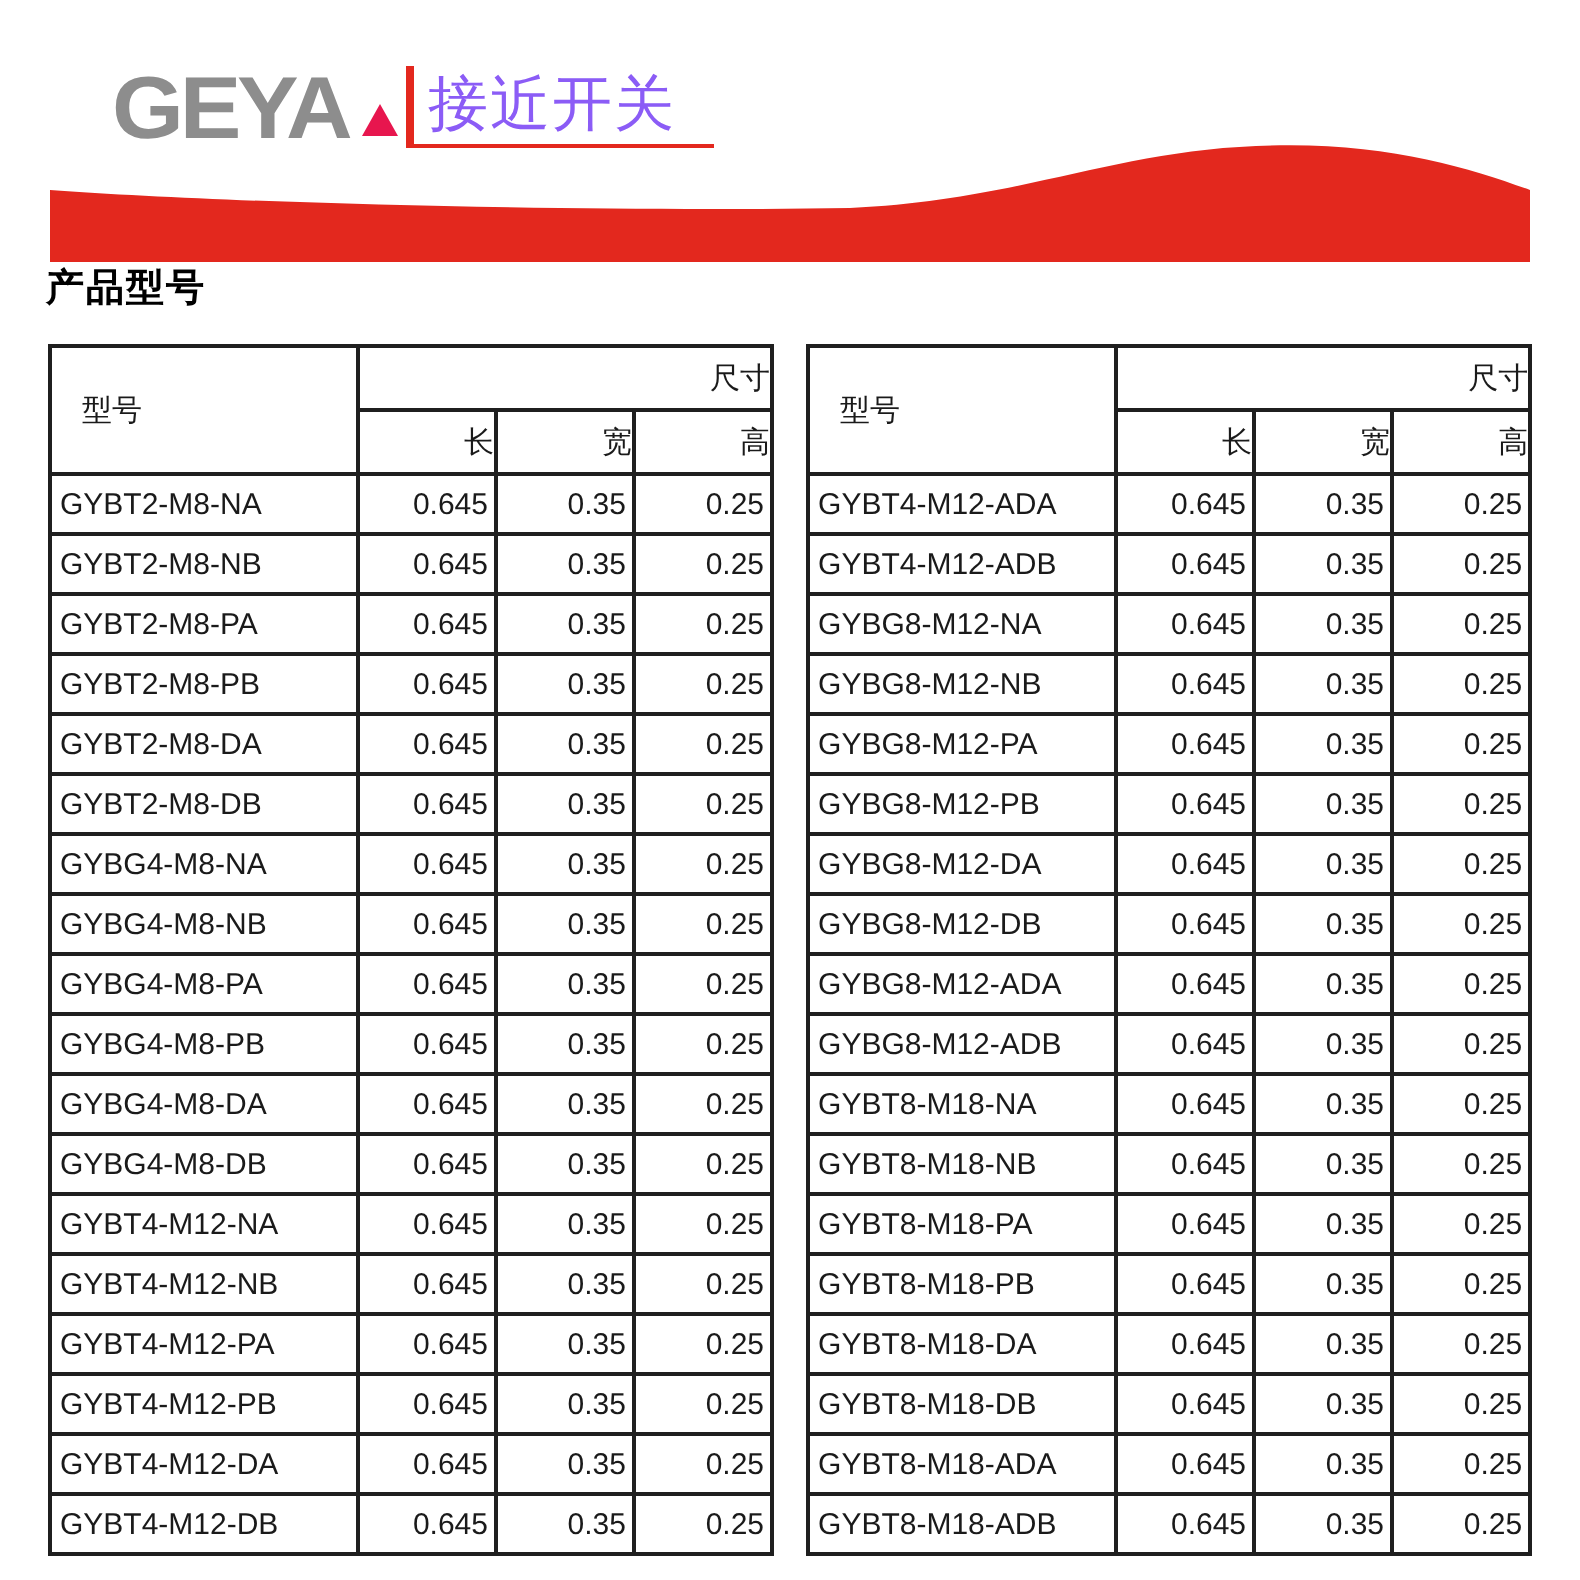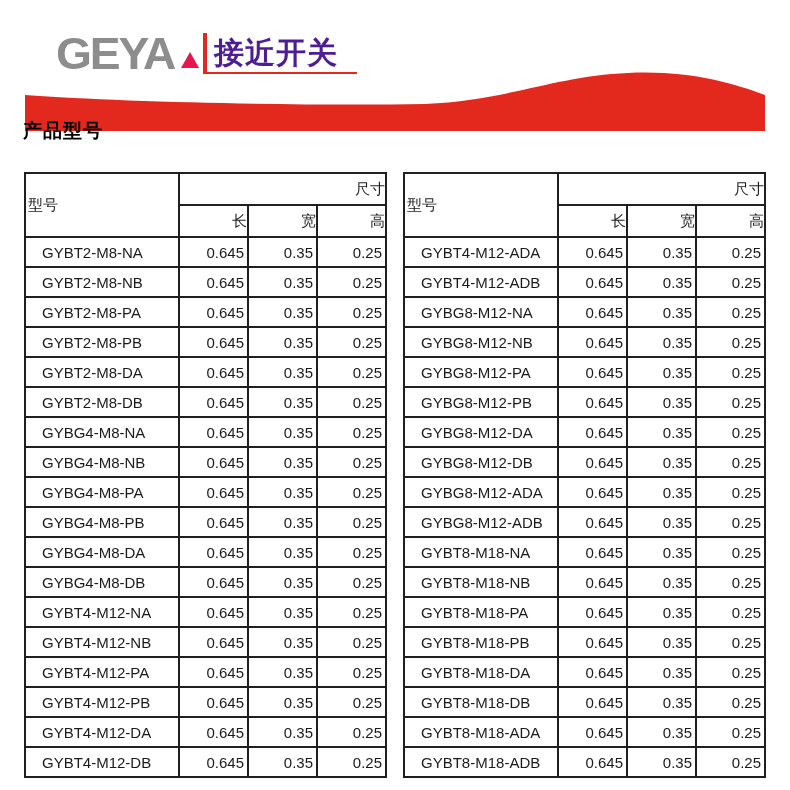--- a/index.html
+++ b/index.html
@@ -5,43 +5,43 @@
   html,body{margin:0;padding:0;}
   body{
     width:790px;height:790px;background:#ffffff;overflow:hidden;position:relative;
     font-family:"Liberation Sans","DejaVu Sans",sans-serif;color:#1a1a1a;
   }
   .logo{position:absolute;left:56px;top:28px;width:150px;height:48px;}
   .title-block{
     position:absolute;left:203px;top:33px;width:154px;height:41px;
     border-left:4px solid #e3281e;border-bottom:2px solid #e3281e;
     padding-left:7px;box-sizing:border-box;
-    font-size:30px;line-height:40px;color:#4c1d95;font-weight:700;
+    font-size:30px;line-height:40px;color:#8b5cf6;font-weight:400;
     letter-spacing:1px;white-space:nowrap;
   }
   .wave{position:absolute;left:0;top:0;width:790px;height:135px;}
   .section-title{
-    position:absolute;left:23px;top:118px;
+    position:absolute;left:23px;top:131px;
     font-size:19px;font-weight:bold;color:#000000;letter-spacing:1px;
   }
   .tables{
     position:absolute;left:24px;top:172px;width:742px;
     display:flex;gap:16px;align-items:flex-start;
   }
   table.spec{
     border-collapse:collapse;table-layout:fixed;width:363px;
     font-size:15px;color:#1a1a1a;
   }
   table.spec th,table.spec td{
     border:2px solid #1f1f1f;overflow:hidden;white-space:nowrap;
   }
   table.spec th{font-weight:normal;height:30px;text-align:right;padding:0;}
-  table.spec th.model-h{text-align:left;padding-left:2px;}
+  table.spec th.model-h{text-align:left;padding-left:15px;}
   table.spec td{height:28px;padding:0;}
-  table.spec td.left{text-align:left;padding-left:16px;}
+  table.spec td.left{text-align:left;padding-left:4px;}
   table.spec td.right{text-align:right;padding-right:3px;}
   .col-model{width:154px;}
   .col-dim{width:69px;}
 </style>
 </head>
 <body>
 
 <svg class="wave" viewBox="0 0 790 135" xmlns="http://www.w3.org/2000/svg" aria-hidden="true">
   <path d="M25 95 C120 102 300 106 425 104 C510 100 555 76 628 73 C690 70 735 84 765 95 L765 131 L25 131 Z" fill="#e3281e"></path>
 </svg>

